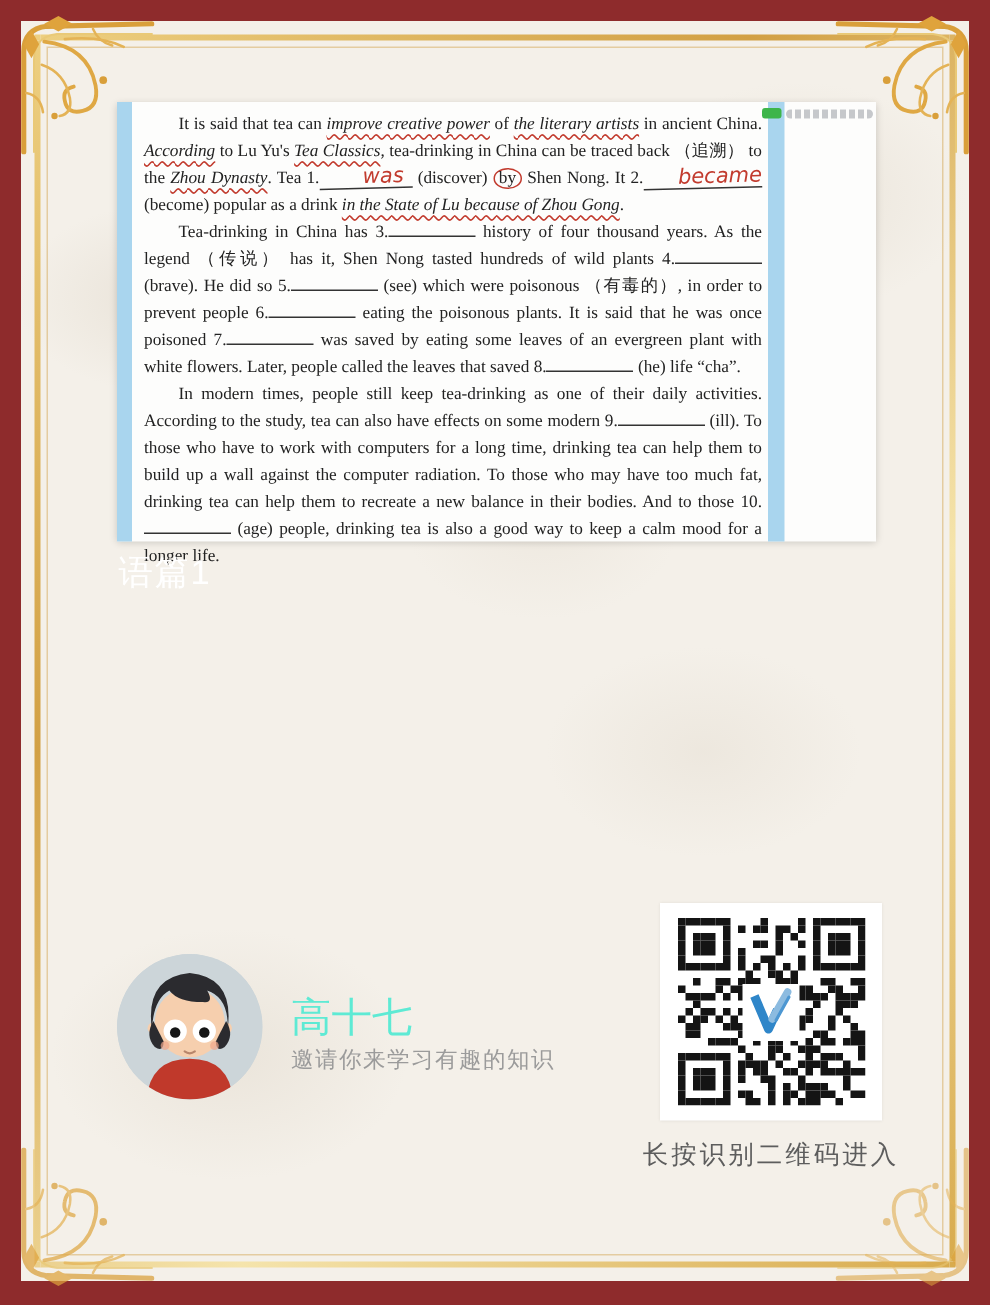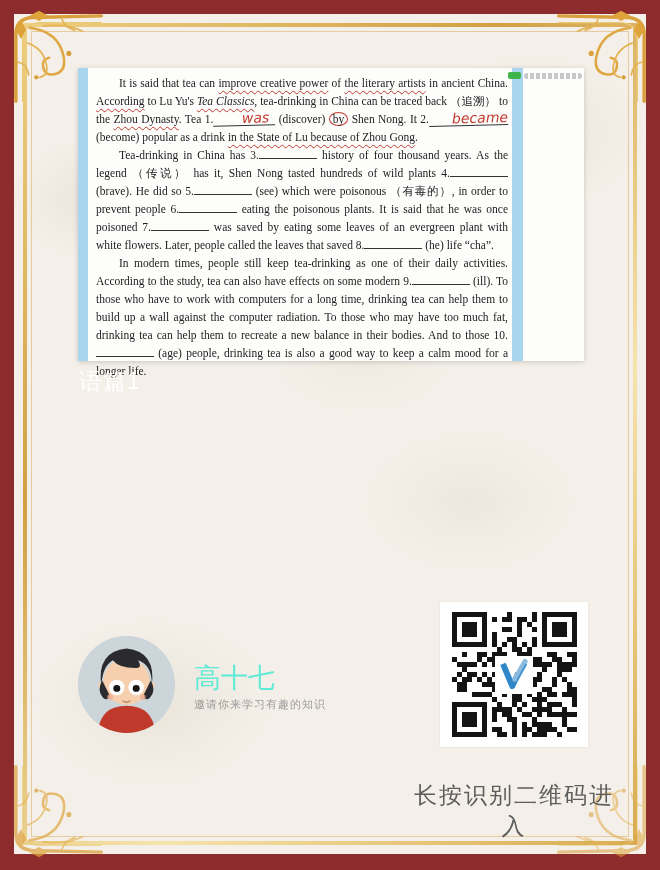--- a/index.html
+++ b/index.html
@@ -46,21 +46,21 @@
   }
   .blue-bar{position:absolute;top:0;bottom:0;width:10px;}
   .blue-bar.left{left:0;}
   .blue-bar.right{left:434px;width:11px;}
   .passage-text{
     position:absolute;left:18px;top:6px;width:412px;
     font-family:"Liberation Serif", serif;
     font-size:11.5px;line-height:18px;color:#222;
   }
   .para{margin:0;text-indent:2em;text-align:justify;}
-  .sg-redwavy{text-decoration:underline;text-decoration-style:wavy;text-decoration-color:#c23b2e;text-decoration-thickness:1px;text-underline-offset:3px;}
+  .sg-redwavy{text-decoration:underline;text-decoration-style:wavy;text-decoration-color:#c23b2e;text-decoration-thickness:1px;text-underline-offset:3px;font-style:italic;}
   .sg-title{font-style:italic;text-decoration:underline;text-decoration-style:wavy;text-decoration-color:#c23b2e;text-decoration-thickness:1px;text-underline-offset:3px;font-family:Liberation Serif, serif;}
   .sg-ital{}
   .sg-blank{display:inline-block;width:58px;height:10px;border-bottom:1px solid #333;}
   .sg-hand{
     display:inline-block;min-width:62px;text-align:center;
     border-bottom:1px solid #333;color:#c23b2e;font-style:italic;
     font-family:"DejaVu Sans", sans-serif;font-size:14px;line-height:13px;
     transform:rotate(-1.5deg);
   }
   .sg-circle{border:1.5px solid #c23b2e;border-radius:50%;padding:0 3px;}
@@ -75,35 +75,35 @@
     position:absolute;left:79px;top:366px;
     font-size:23px;color:#ffffff;letter-spacing:1px;
   }
 
   
   .avatar{
     position:absolute;left:78px;top:636px;width:97px;height:97px;
     border-radius:50%;overflow:hidden;background:#ccd5d9;
   }
   .profile-name{position:absolute;left:194px;top:644px;font-size:27px;color:#5eead4;margin-top:16px;}
-  .profile-subtitle{position:absolute;left:194px;top:697px;font-size:11px;color:#9b9b9b;letter-spacing:1px;}
+  .profile-subtitle{position:absolute;left:194px;top:697px;font-size:15px;color:#9b9b9b;letter-spacing:1px;}
 
   
   .qr-box{
     position:absolute;left:440px;top:602px;width:148px;height:145px;
     background:#fff;display:flex;align-items:center;justify-content:center;
     box-shadow:0 0 2px rgba(0,0,0,.08);
   }
   .qr-logo{
     position:absolute;left:50%;top:50%;transform:translate(-50%,-50%);
     width:38px;height:38px;background:#fff;display:flex;align-items:center;justify-content:center;
   }
   .qr-caption{
     position:absolute;left:414px;top:758px;width:200px;text-align:center;
-    font-size:23px;color:#5d5d5d;letter-spacing:2px;margin-top:22px;
+    font-size:17px;color:#5d5d5d;letter-spacing:2px;
   }
 </style>
 </head>
 <body>
 
 <div class="inner-bg"></div>
 <div class="gold-frame"></div>
 <div class="gold-frame-inner"></div>
 
 <svg class="corner tl" viewBox="0 0 110 110">

